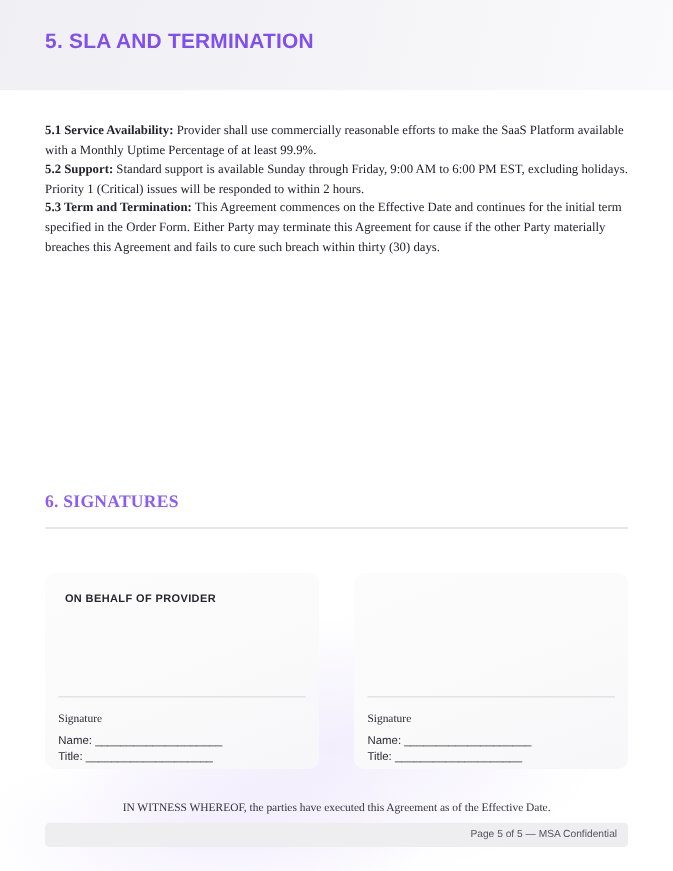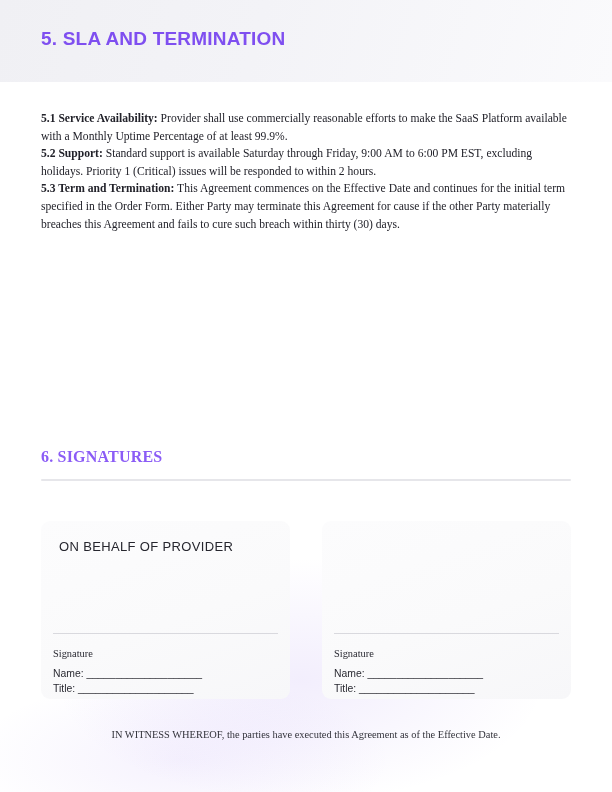--- a/index.html
+++ b/index.html
@@ -115,22 +115,22 @@
     background: linear-gradient(160deg, #fcfcfd 0%, #fafafb 55%, #f7f7f9 100%);
     border-radius: 9px;
     box-sizing: border-box;
     padding: 18px 18px 0 18px;
   }
   .sig-card.left  { left: 0; }
   .sig-card.right { left: 281px; }
 
   .sig-card .party-label {
     font-family: "Liberation Sans", sans-serif;
-    font-weight: normal;
-    font-size: 13px;
+    font-weight: bold;
+    font-size: 10px;
     letter-spacing: 0.35px;
     color: #26262e;
     white-space: nowrap;
   }
   .sig-card .sign-line {
     position: absolute;
     left: 12px;
     top: 112px;
     width: 225px;
     height: 1px;
@@ -193,21 +193,21 @@
 <div class="page-glow"></div>
 
 <div class="page">
 
   <div class="section-banner">
     <div class="banner-title">5. SLA AND TERMINATION</div>
   </div>
 
   <div class="body-copy">
     <p class="clause"><span class="clause-label">5.1 Service Availability:</span><span> Provider shall use commercially reasonable efforts to make the SaaS Platform available with a Monthly Uptime Percentage of at least 99.9%.</span></p>
-    <p class="clause"><span class="clause-label">5.2 Support:</span><span> Standard support is available Saturday through Friday, 9:00 AM to 6:00 PM EST, excluding holidays. Priority 1 (Critical) issues will be responded to within 2 hours.</span></p>
+    <p class="clause"><span class="clause-label">5.2 Support:</span><span> Standard support is available Sunday through Friday, 9:00 AM to 6:00 PM EST, excluding holidays. Priority 1 (Critical) issues will be responded to within 2 hours.</span></p>
     <p class="clause"><span class="clause-label">5.3 Term and Termination:</span><span> This Agreement commences on the Effective Date and continues for the initial term specified in the Order Form. Either Party may terminate this Agreement for cause if the other Party materially breaches this Agreement and fails to cure such breach within thirty (30) days.</span></p>
   </div>
 
   <div class="section-heading">6. SIGNATURES</div>
   <div class="section-rule"></div>
 
   <div class="sig-row">
 
     <div class="sig-card left">
       <div class="party-label">ON BEHALF OF PROVIDER</div>
@@ -221,14 +221,17 @@
       <div class="sign-line"></div>
       <div class="sign-caption">Signature</div>
       <div class="field-line field-name">Name: ____________________</div>
       <div class="field-line field-title">Title: ____________________</div>
     </div>
 
   </div>
 
   <div class="witness-line">IN WITNESS WHEREOF, the parties have executed this Agreement as of the Effective Date.</div>
 
+  <div class="footer-bar">
+    <div class="footer-text">Page 5 of 5 — MSA Confidential</div>
+  </div>
 
 </div>
 
 </body></html>

